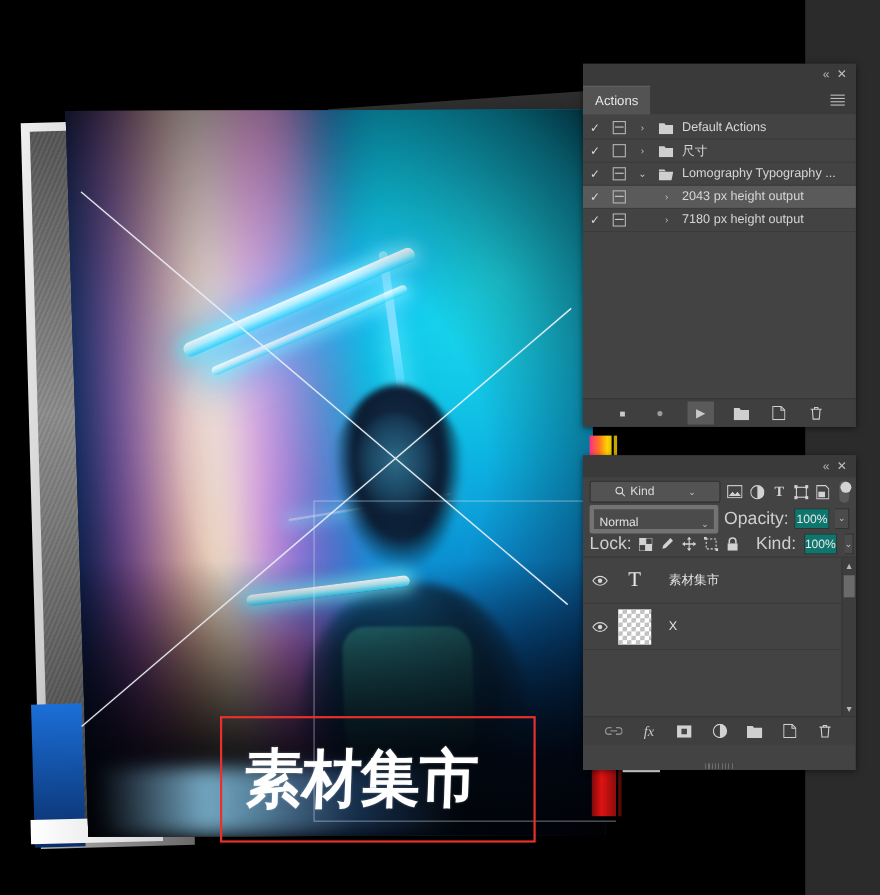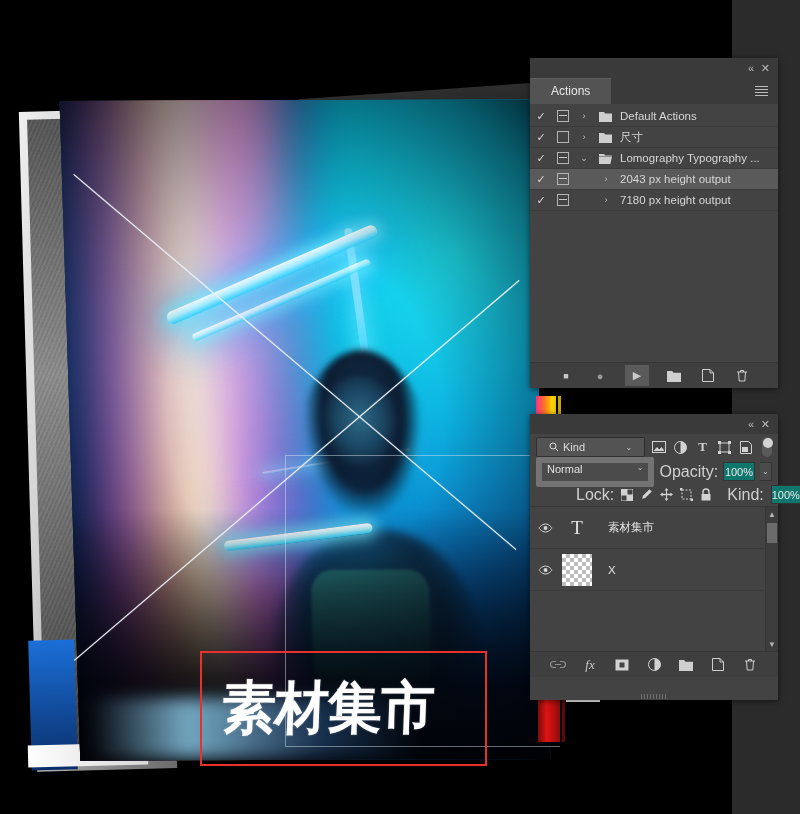--- a/index.html
+++ b/index.html
@@ -170,21 +170,21 @@
 
   
   .panel{position:absolute;background:#434343;box-shadow:0 1px 6px rgba(0,0,0,.55);}
   .panel-titlebar{height:20px;background:#3a3a3a;position:relative;}
   .tb-btn{position:absolute;top:4px;color:#b9b9b9;font-size:11px;line-height:12px;cursor:pointer;}
   .tb-collapse{right:26px;letter-spacing:-2px;}
   .tb-close{right:8px;}
   .panel-tabs{height:26px;background:#3a3a3a;display:flex;align-items:stretch;}
   .panel-tab{
     background:#535353;color:#e6e6e6;font-size:12px;display:flex;align-items:center;
-    padding:0 21px;position:relative;
+    padding:0 11px;position:relative;
   }
   .panel-tab::after{content:"";position:absolute;left:0;right:0;top:0;height:1px;background:#5f5f5f;}
   .panel-menu{margin-left:auto;display:flex;align-items:center;padding:0 10px;}
   .hamburger{width:13px;}
   .hamburger i{display:block;height:1px;background:#bdbdbd;margin:2px 0;}
   .panel-body{background:#434343;}
   .panel-footer{
     height:25px;background:#3f3f3f;border-top:1px solid #363636;
     display:flex;align-items:center;justify-content:center;gap:16px;
   }
@@ -208,45 +208,45 @@
   .act-indent{margin-left:22px;}
   .act-empty{height:58px;}
 
   
   #layers-panel{left:530px;top:414px;width:248px;height:286px;}
   .lay-filter{
     height:26px;display:flex;align-items:center;padding:0 6px;gap:6px;background:#434343;
   }
   .kind-select{
     width:100px;height:18px;background:#535353;border:1px solid #2f2f2f;border-radius:2px;
-    display:flex;align-items:center;padding:0 12px;color:#dcdcdc;font-size:11px;gap:4px;
+    display:flex;align-items:center;padding:0 22px;color:#dcdcdc;font-size:11px;gap:4px;
   }
   .kind-select .caret{margin-left:auto;font-size:8px;color:#c6c6c6;}
   .fil-icon{width:19px;height:17px;display:flex;align-items:center;justify-content:center;color:#d2d2d2;cursor:pointer;}
   .toggle-pill{
     width:12px;height:20px;border-radius:6px;background:#5a5a5a;position:relative;margin-left:2px;
   }
   .toggle-pill::after{content:"";position:absolute;left:1px;top:1px;width:10px;height:10px;border-radius:50%;background:#d4d4d4;}
 
   .lay-blend{height:23px;display:flex;align-items:center;padding:0 6px;gap:5px;background:#434343;}
   .blend-select{
-    width:137px;height:18px;background:#4b4b4b;border:6px solid #737373;border-radius:2px;
-    display:flex;align-items:flex-start;padding:0 5px;color:#e0e0e0;font-size:11px;
+    width:137px;height:18px;background:#4b4b4b;border:4px solid #737373;border-radius:2px;
+    display:flex;align-items:flex-end;padding:0 5px;color:#e0e0e0;font-size:11px;
   }
   .blend-select .caret{margin-left:auto;font-size:8px;color:#c6c6c6;}
   .lbl{color:#cfcfcf;font-size:16px;}
   .num-field{
     width:42px;height:17px;background:#0f766e;border:1px solid #333;
     color:#e8e8e8;font-size:11px;display:flex;align-items:center;justify-content:center;
   }
   .mini-caret{
     width:16px;height:17px;background:#4b4b4b;border:1px solid #333;border-left:none;
     display:flex;align-items:center;justify-content:center;color:#c6c6c6;font-size:8px;
   }
-  .lay-lock{height:23px;display:flex;align-items:center;padding:0 6px;gap:7px;background:#434343;margin-left:40px;}
+  .lay-lock{height:23px;display:flex;align-items:center;padding:0 6px;gap:7px;background:#434343;}
   .lock-icon{width:15px;height:15px;display:flex;align-items:center;justify-content:center;color:#d2d2d2;cursor:pointer;}
 
   #layers-list{height:144px;background:#434343;position:relative;border-top:1px solid #383838;}
   .lay-row{
     height:41px;display:flex;align-items:center;border-bottom:1px solid #3a3a3a;color:#e2e2e2;font-size:11.5px;
   }
   .lay-row.selected{background:#5e5e5e;}
   .lay-eye{width:30px;display:flex;align-items:center;justify-content:center;}
   .lay-thumb{
     width:30px;height:32px;margin-left:2px;position:relative;

